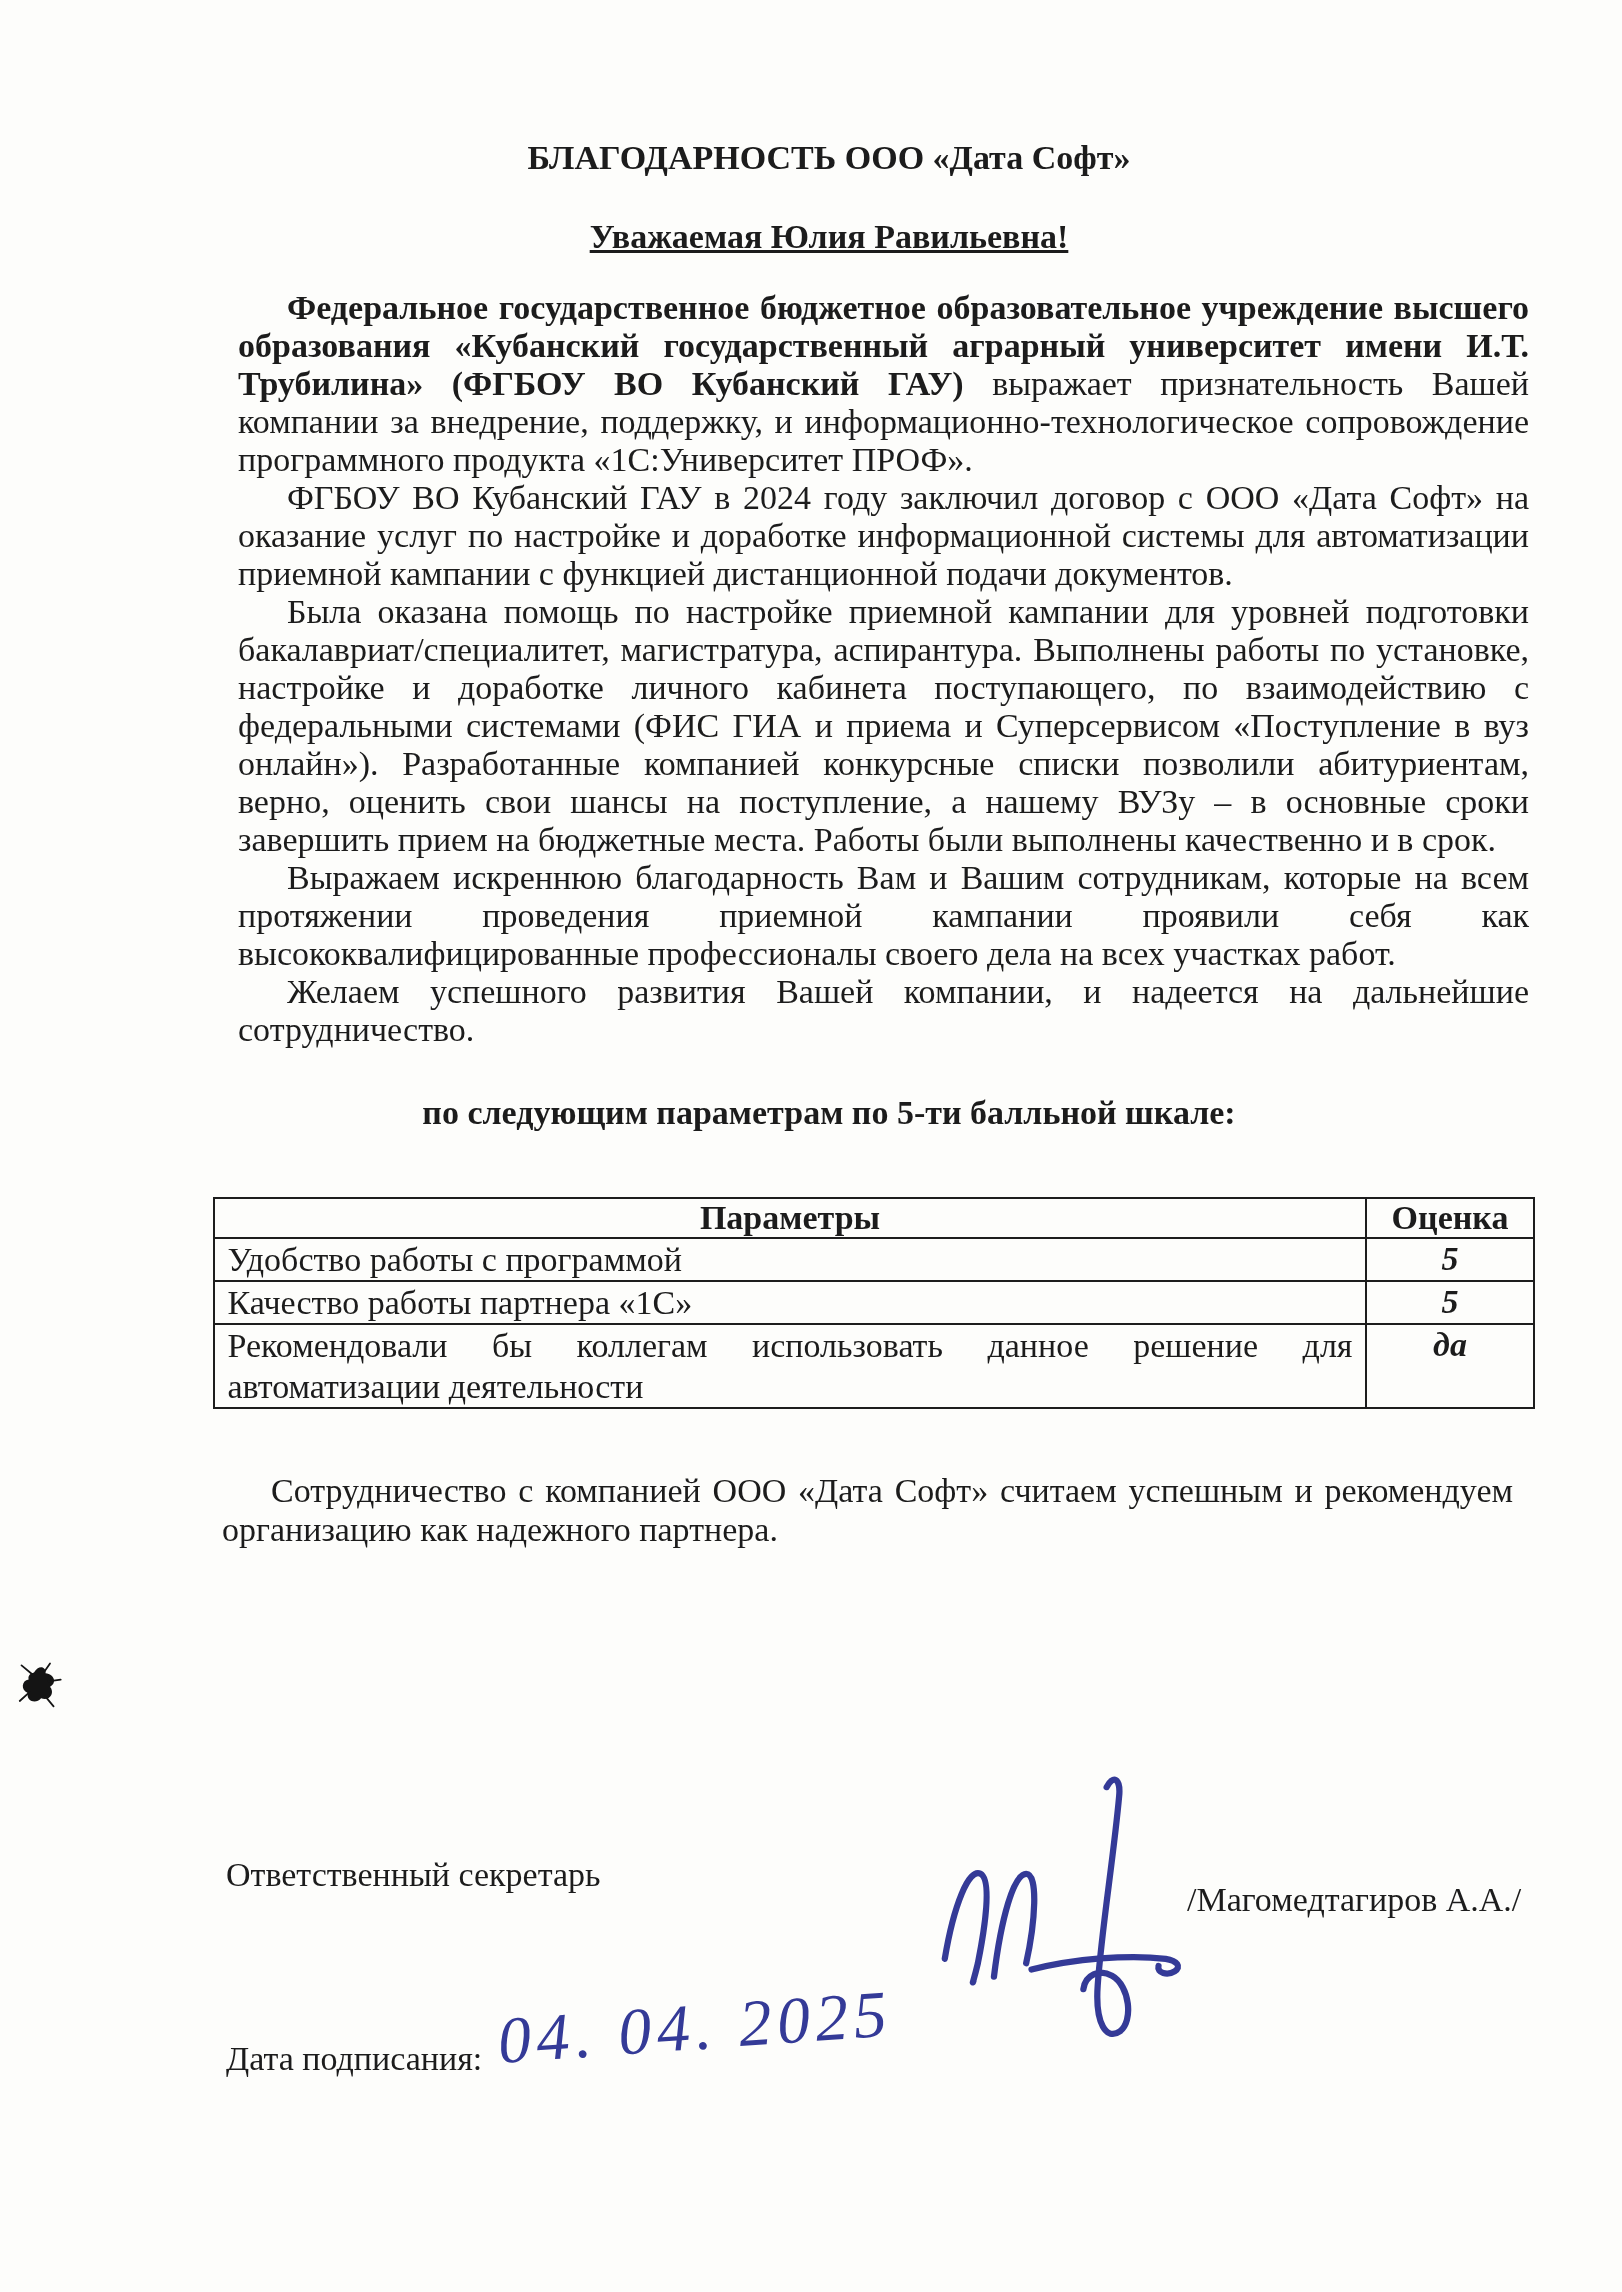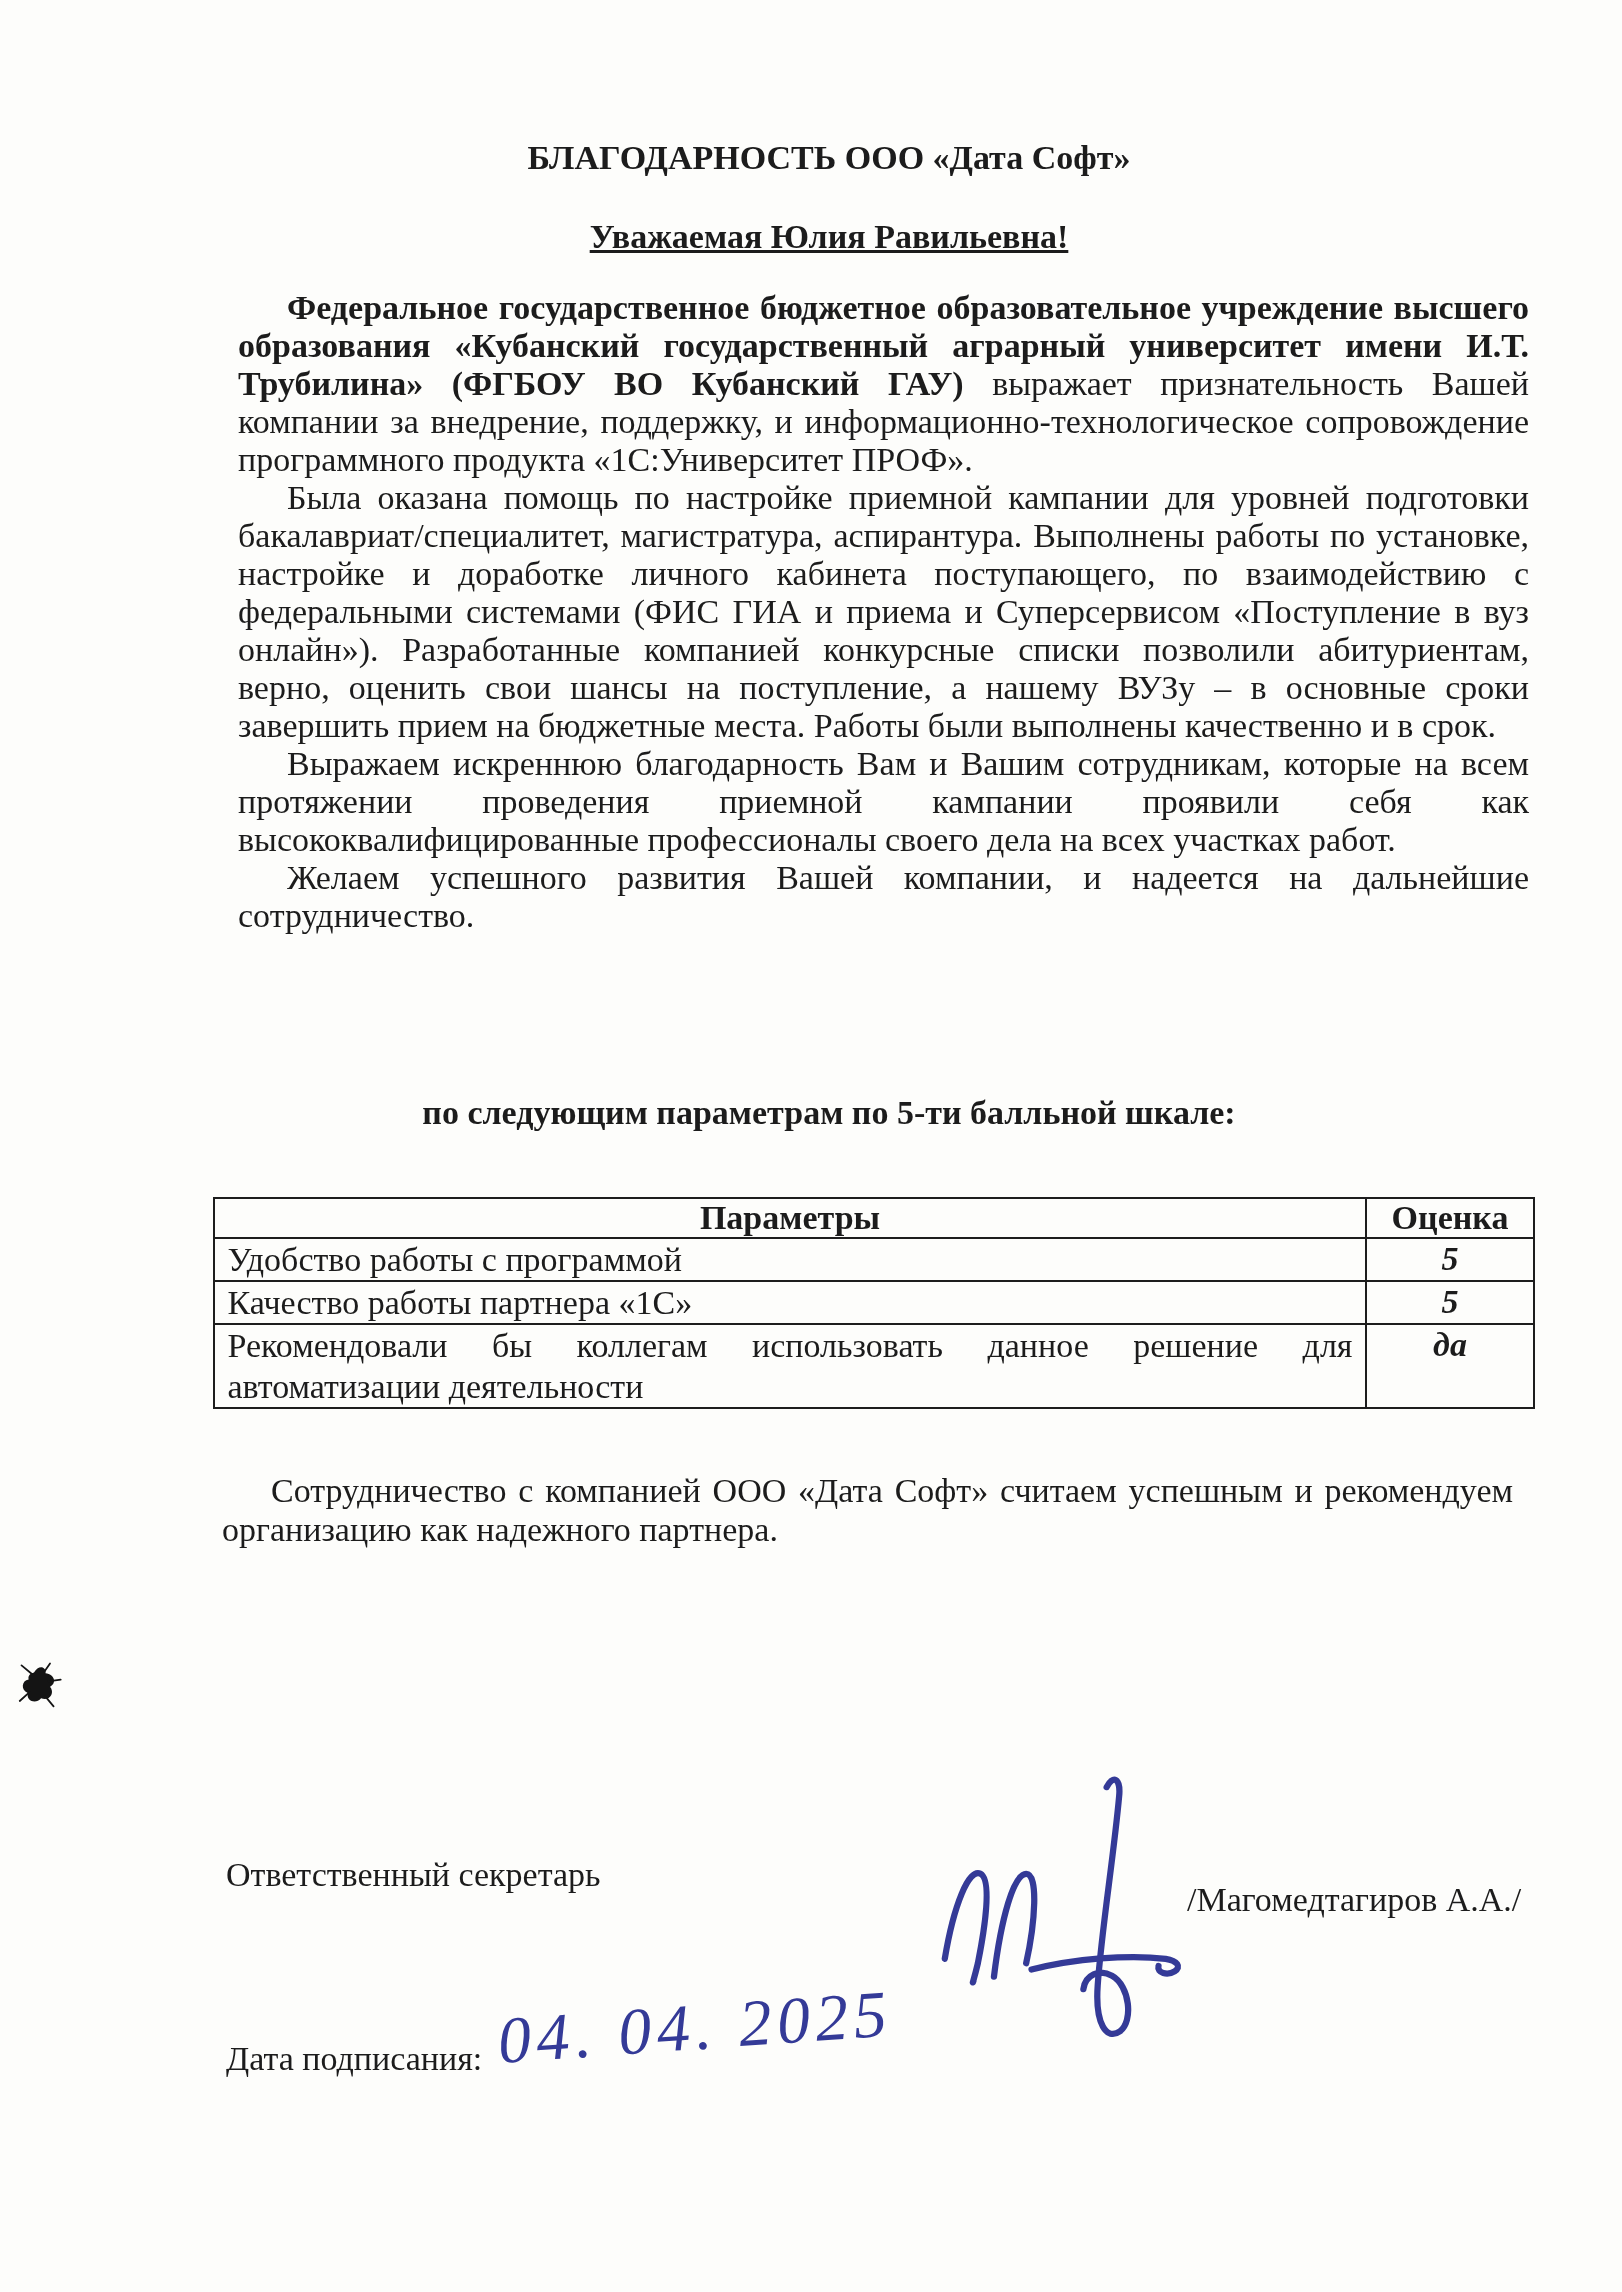--- a/index.html
+++ b/index.html
@@ -77,20 +77,21 @@
 <body>
 
 <div class="page">
 
   <h1 class="doc-title">БЛАГОДАРНОСТЬ ООО «Дата Софт»</h1>
 
   <p class="salutation">Уважаемая Юлия Равильевна!</p>
 
   <div class="body-text">
     <p><b>Федеральное государственное бюджетное образовательное учреждение высшего образования «Кубанский государственный аграрный университет имени И.Т. Трубилина» (ФГБОУ ВО Кубанский ГАУ)</b><span> выражает признательность Вашей компании за внедрение, поддержку, и информационно-технологическое сопровождение программного продукта «1С:Университет ПРОФ».</span></p>
+    <p><b></b><span>ФГБОУ ВО Кубанский ГАУ в 2024 году заключил договор с ООО «Дата Софт» на оказание услуг по настройке и доработке информационной системы для автоматизации приемной кампании с функцией дистанционной подачи документов.</span></p>
     <p><b></b><span>Была оказана помощь по настройке приемной кампании для уровней подготовки бакалавриат/специалитет, магистратура, аспирантура. Выполнены работы по установке, настройке и доработке личного кабинета поступающего, по взаимодействию с федеральными системами (ФИС ГИА и приема и Суперсервисом «Поступление в вуз онлайн»). Разработанные компанией конкурсные списки позволили абитуриентам, верно, оценить свои шансы на поступление, а нашему ВУЗу – в основные сроки завершить прием на бюджетные места. Работы были выполнены качественно и в срок.</span></p>
     <p><b></b><span>Выражаем искреннюю благодарность Вам и Вашим сотрудникам, которые на всем протяжении проведения приемной кампании проявили себя как высококвалифицированные профессионалы своего дела на всех участках работ.</span></p>
     <p><b></b><span>Желаем успешного развития Вашей компании, и надеется на дальнейшие сотрудничество.</span></p>
   </div>
 
   <div class="section-heading">
     <div>по следующим параметрам по 5-ти балльной шкале:</div>
   </div>
 
   <table class="eval">

